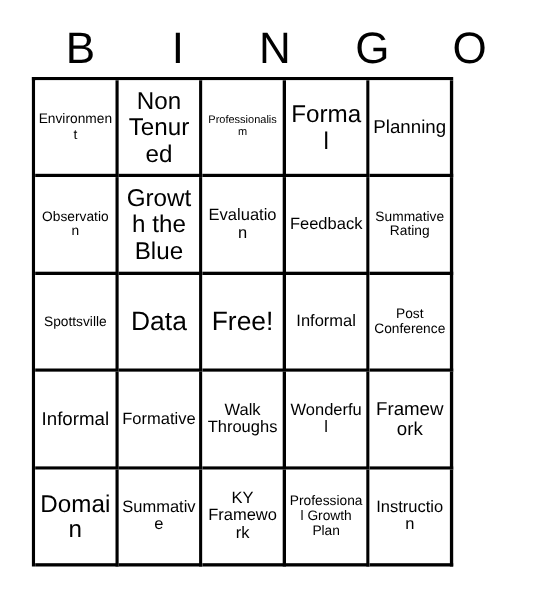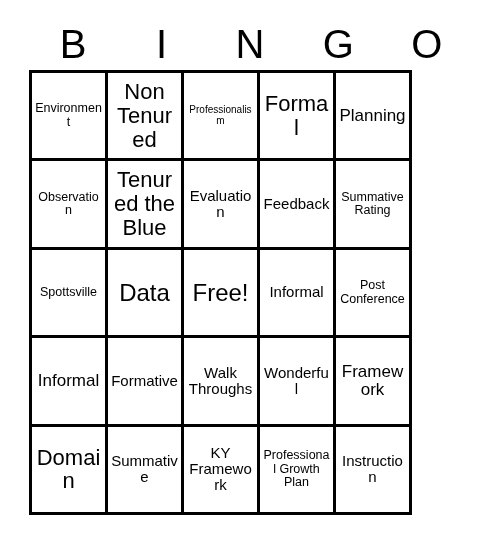--- a/index.html
+++ b/index.html
@@ -123,21 +123,21 @@
       <div class="cell">
           <span class="cell-text fs-lg">Planning</span>
         </div>
     </div>
 
     <div class="grid-row">
       <div class="cell">
           <span class="cell-text fs-sm">Observation</span>
         </div>
       <div class="cell">
-          <span class="cell-text fs-xl">Tenured the Blue</span>
+          <span class="cell-text fs-xl">Growth the Blue</span>
         </div>
       <div class="cell">
           <span class="cell-text fs-md">Evaluation</span>
         </div>
       <div class="cell">
           <span class="cell-text fs-md">Feedback</span>
         </div>
       <div class="cell">
           <span class="cell-text fs-sm">Summative Rating</span>
         </div>

